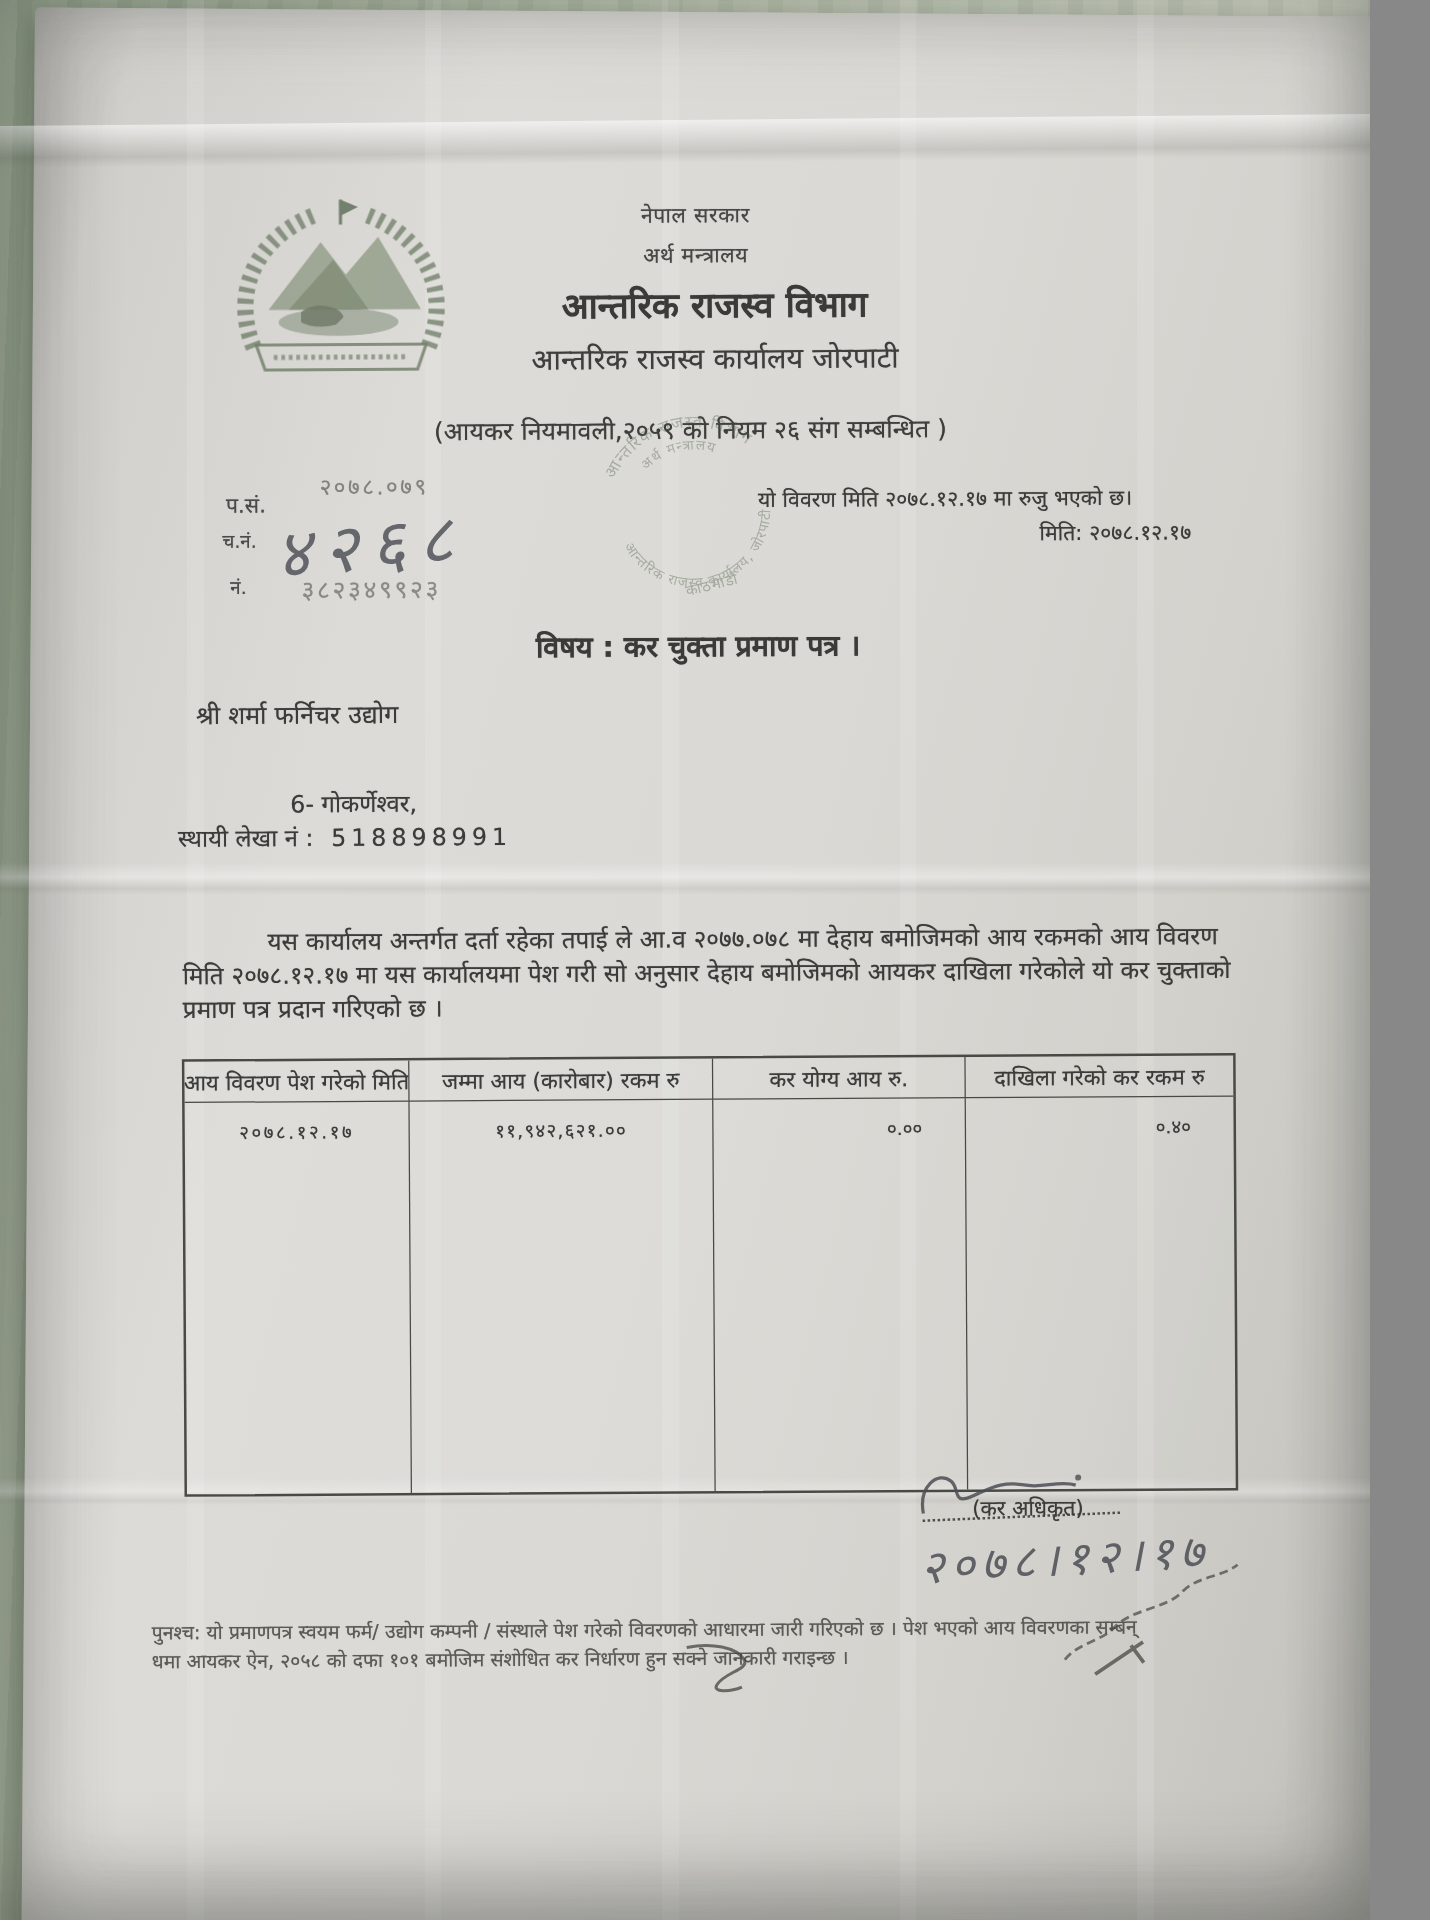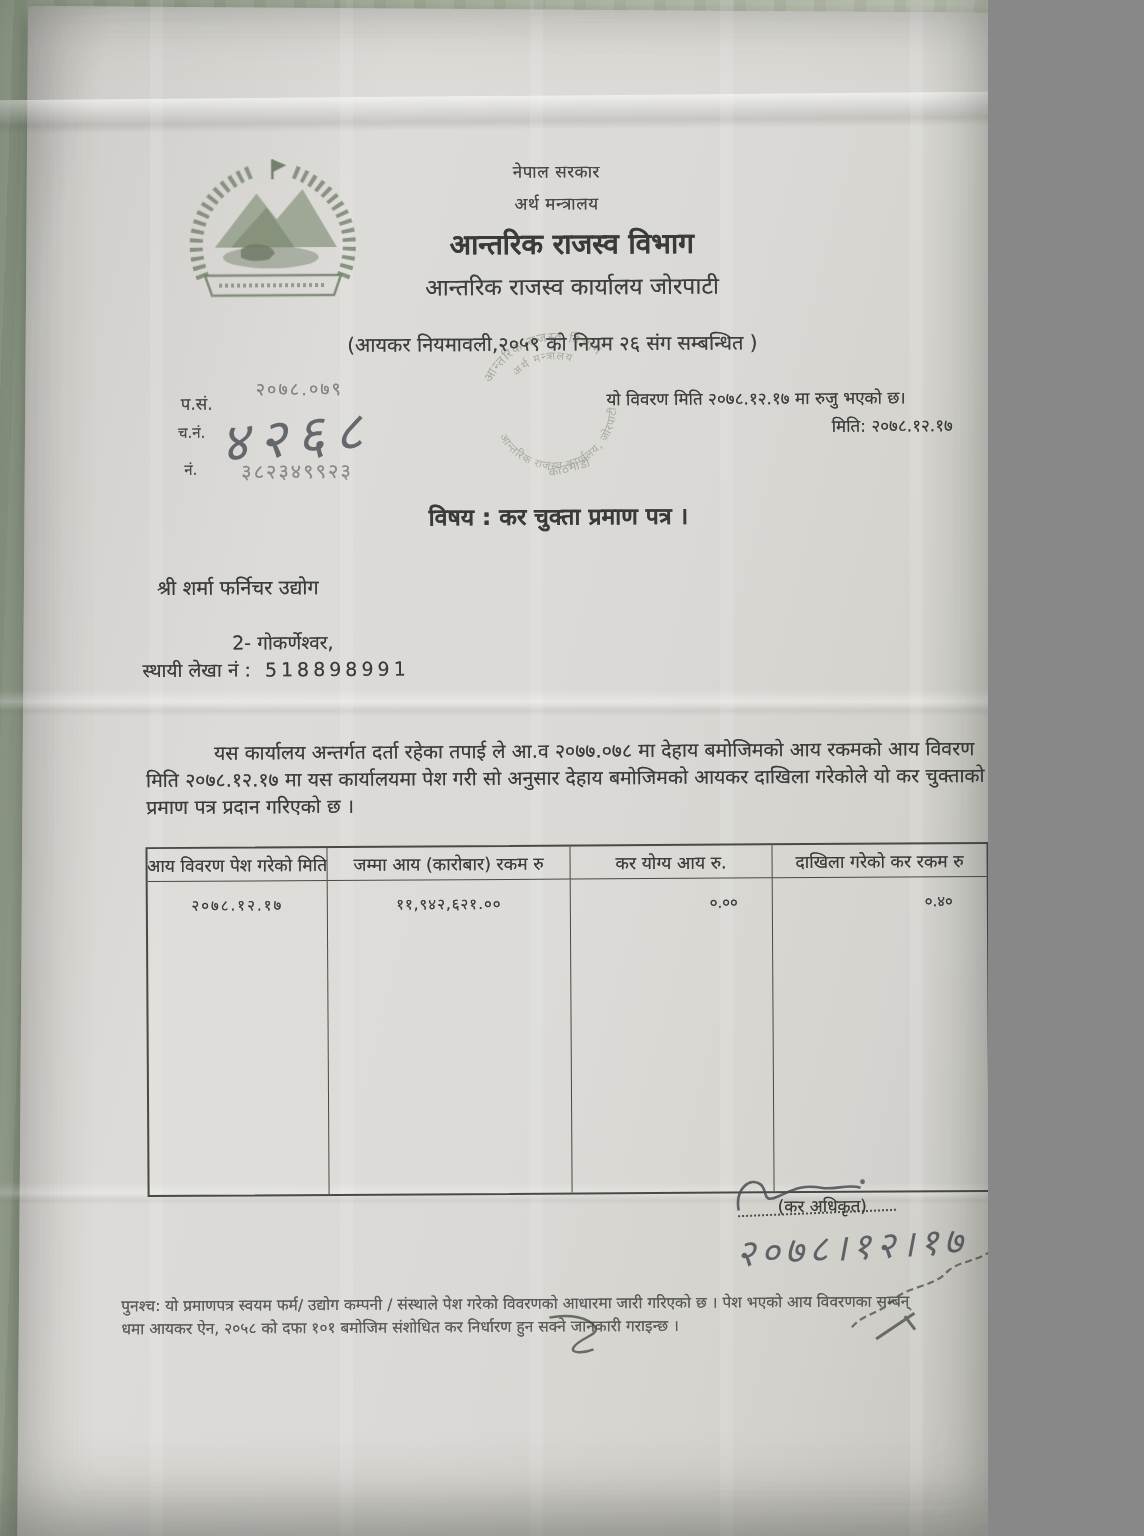--- a/index.html
+++ b/index.html
@@ -1,17 +1,17 @@
 <!DOCTYPE html>
 <html><head>
 <meta charset="utf-8">
 <style>
   html,body{margin:0;padding:0;background:#888;}
   .photo{
-    position:relative;width:988px;height:1536px;overflow:hidden;
+    position:relative;width:1096px;height:1536px;overflow:hidden;
     font-family:"DejaVu Sans","Liberation Sans",sans-serif;
     background:linear-gradient(100deg,#97a68f 0%,#aab6a0 18%,#c2cab6 45%,#ccd2c2 70%,#d2d7c8 100%);
   }
   .fabric{
     position:absolute;inset:0;
     background:repeating-linear-gradient(92deg,rgba(255,255,255,.10) 0 14px,rgba(60,80,60,.08) 14px 26px,rgba(255,255,255,.04) 26px 40px);
     opacity:.6;
   }
   .paper{
     position:absolute;left:28px;top:6px;width:1082px;height:1540px;
@@ -109,22 +109,22 @@
     <div class="abs print" style="left:180px;top:420px;font-size:15px;color:#4a4a48;">च.नं.</div>
     <div class="abs hand" style="left:222px;top:396px;font-size:54px;letter-spacing:10px;opacity:.82;transform:rotate(-5deg);">४२६८</div>
     <div class="abs print" style="left:186px;top:457px;font-size:15px;color:#4a4a48;">नं.</div>
     <div class="abs print" style="left:243px;top:456px;font-size:20px;letter-spacing:2px;opacity:.5;">३८२३४९९२३</div>
 
     <div class="abs print right" style="left:440px;top:388px;width:468px;font-size:17px;">यो विवरण मिति २०७८.१२.१७ मा रुजु भएको छ।</div>
     <div class="abs print right" style="left:450px;top:416px;width:505px;font-size:17px;">मिति: २०७८.१२.१७</div>
 
     <div class="abs print center" style="left:330px;top:500px;width:460px;font-size:23px;font-weight:600;color:#3a3a38;">विषय : कर चुक्ता प्रमाण पत्र ।</div>
 
-    <div class="abs print" style="left:158px;top:572px;font-size:20px;">श्री  शर्मा फर्निचर उद्योग</div>
-    <div class="abs print" style="left:233px;top:628px;font-size:19px;">2- गोकर्णेश्वर,</div>
+    <div class="abs print" style="left:158px;top:556px;font-size:20px;">श्री  शर्मा फर्निचर उद्योग</div>
+    <div class="abs print" style="left:233px;top:628px;font-size:19px;">6- गोकर्णेश्वर,</div>
     <div class="abs print" style="left:143px;top:655px;font-size:19px;">
       <span>स्थायी लेखा नं :</span>
       <span style="letter-spacing:4px;margin-left:8px;">518898991</span>
     </div>
 
     <div class="abs print" style="left:146px;top:738px;width:845px;font-size:19.5px;line-height:27px;">
       <div style="text-indent:68px;">यस कार्यालय अन्तर्गत दर्ता रहेका तपाई ले आ.व २०७७.०७८ मा देहाय बमोजिमको आय रकमको  आय  विवरण</div>
       <div>मिति २०७८.१२.१७ मा यस कार्यालयमा पेश गरी सो अनुसार देहाय बमोजिमको आयकर दाखिला गरेकोले यो कर चुक्ताको</div>
       <div>प्रमाण पत्र प्रदान गरिएको छ ।</div>
     </div>

